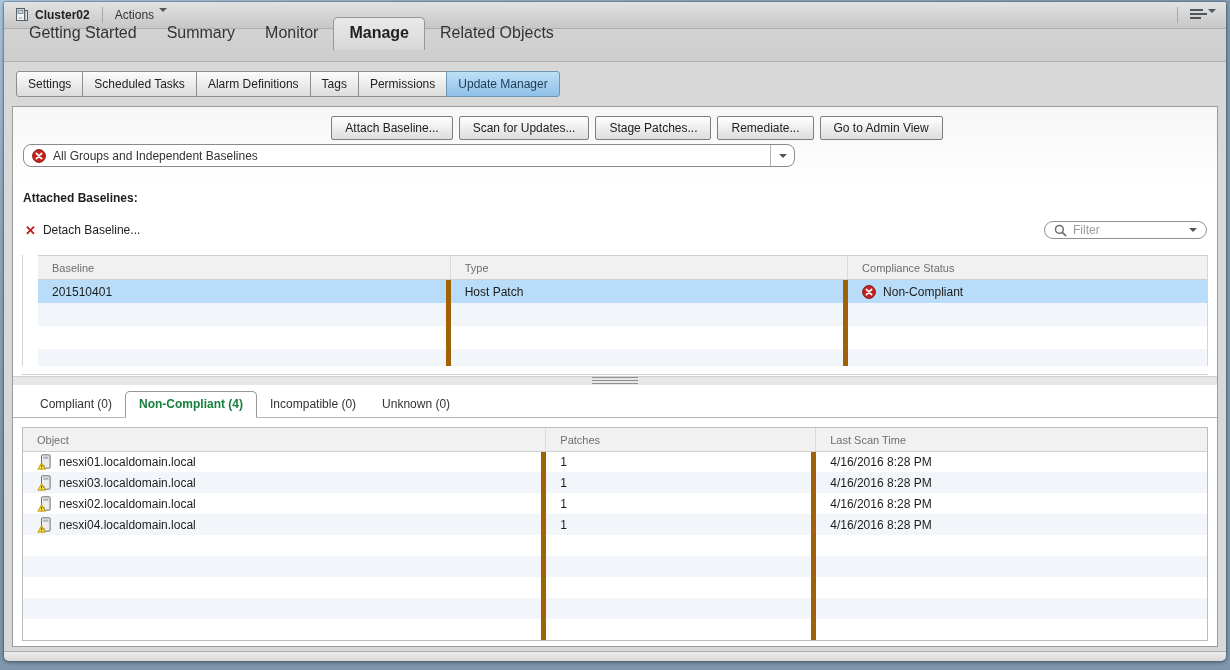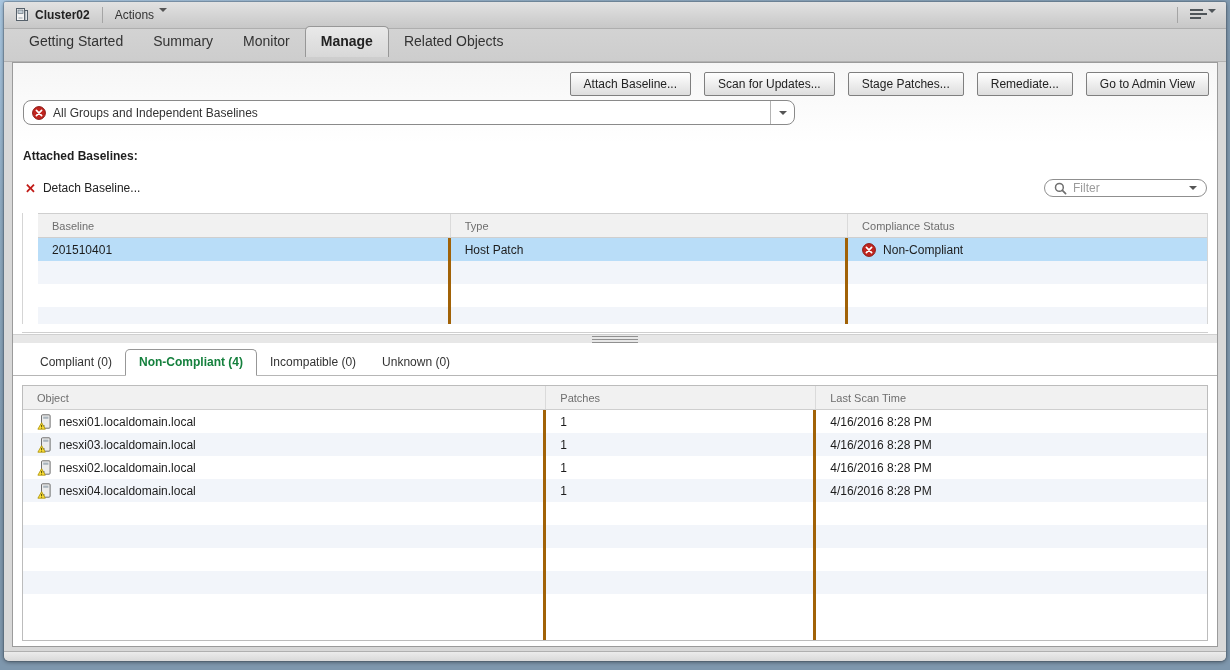--- a/index.html
+++ b/index.html
@@ -40,21 +40,21 @@
     border-left: 4px solid transparent; border-right: 4px solid transparent; border-top: 4px solid #4f5559; }
 
   
   .tabrow {
     flex: 0 0 33px;
     background: linear-gradient(#d3d3d3, #cdcdcd);
     border-bottom: 1px solid #b2b2b2;
     display: flex; align-items: flex-end; padding: 0 10px;
   }
   .tab {
-    font-size: 14px; color: #333; padding: 6px 15px 7px; position: relative; bottom: 5px;
+    font-size: 16px; color: #333; padding: 6px 15px 7px; position: relative; bottom: 12px;
   }
   .tab.active {
     font-weight: bold; color: #222;
     background: linear-gradient(#e9e9e9, #d8d8d8);
     border: 1px solid #979797; border-bottom: none;
     border-radius: 5px 5px 0 0;
     margin-bottom: -1px; padding-bottom: 8px;
   }
 
   
@@ -72,21 +72,21 @@
     border-color: #6d95b4; color: #1c3c56; position: relative; z-index: 1;
   }
 
   
   .panel {
     flex: 1 1 auto; margin: 0 8px; border: 1px solid #9b9b9b;
     background: linear-gradient(#f6f6f6, #ffffff 80px);
     display: flex; flex-direction: column; overflow: hidden;
   }
 
-  .toolbar { display: flex; justify-content: flex-end; gap: 13px; padding: 9px 8px 4px; margin-left: 44px; }
+  .toolbar { display: flex; justify-content: center; gap: 6px; padding: 9px 8px 4px; margin-left: 44px; }
   .btn {
     font-family: "Liberation Sans", sans-serif;
     font-size: 12px; color: #222; padding: 4px 13px;
     background: linear-gradient(#ffffff, #dddddd);
     border: 1px solid #7f7f7f; border-radius: 2px; cursor: default; white-space: nowrap;
   }
 
   .grp-label { font-size: 12px; font-weight: bold; color: #1e1e1e; margin: 9px 0 7px 10px; }
   .combo {
     margin-left: 10px; width: 772px; height: 25px;
@@ -120,21 +120,21 @@
   .thead {
     display: flex; background: #f1f1f1;
     border-top: 1px solid #cfcfcf; border-bottom: 1px solid #cfcfcf;
     color: #6e6e6e; font-size: 11px;
   }
   .th { padding: 6px 8px 5px 14px; border-right: 1px solid #dadada; }
   .th:last-child { border-right: none; }
   .trow { display: flex; height: 23px; font-size: 12px; color: #1c1c1c; }
   .cell {
     display: flex; align-items: center; gap: 7px;
-    padding: 0 8px 0 14px; border-right: 3px solid #a16207; overflow: hidden; white-space: nowrap;
+    padding: 0 8px 0 14px; border-right: 5px solid #a16207; overflow: hidden; white-space: nowrap;
   }
   .cell:last-child { border-right: none; }
   .row-sel { background: #b9ddf8; }
   .row-alt { background: #f2f5fa; }
   
   .bc0 { width: 35.3%; } .bc1 { width: 34.0%; } .bc2 { width: 30.7%; }
   
   .hc0 { width: 44.2%; } .hc1 { width: 22.8%; } .hc2 { width: 33.0%; }
 
   .tbl-bottom-line { border-bottom: 1px solid #cfcfcf; margin: 0 9px; }
@@ -207,20 +207,30 @@
   </div>
 
   <div class="tabrow">
     <div class="tab">Getting Started</div>
     <div class="tab">Summary</div>
     <div class="tab">Monitor</div>
     <div class="tab active">Manage</div>
     <div class="tab">Related Objects</div>
   </div>
 
+  <div class="subtabrow">
+    <div class="seg">
+      <div class="seg-btn">Settings</div>
+      <div class="seg-btn">Scheduled Tasks</div>
+      <div class="seg-btn">Alarm Definitions</div>
+      <div class="seg-btn">Tags</div>
+      <div class="seg-btn">Permissions</div>
+      <div class="seg-btn active">Update Manager</div>
+    </div>
+  </div>
 
   <div class="panel">
 
     <div class="toolbar">
       <button class="btn">Attach Baseline...</button>
       <button class="btn">Scan for Updates...</button>
       <button class="btn">Stage Patches...</button>
       <button class="btn">Remediate...</button>
       <button class="btn">Go to Admin View</button>
     </div>

